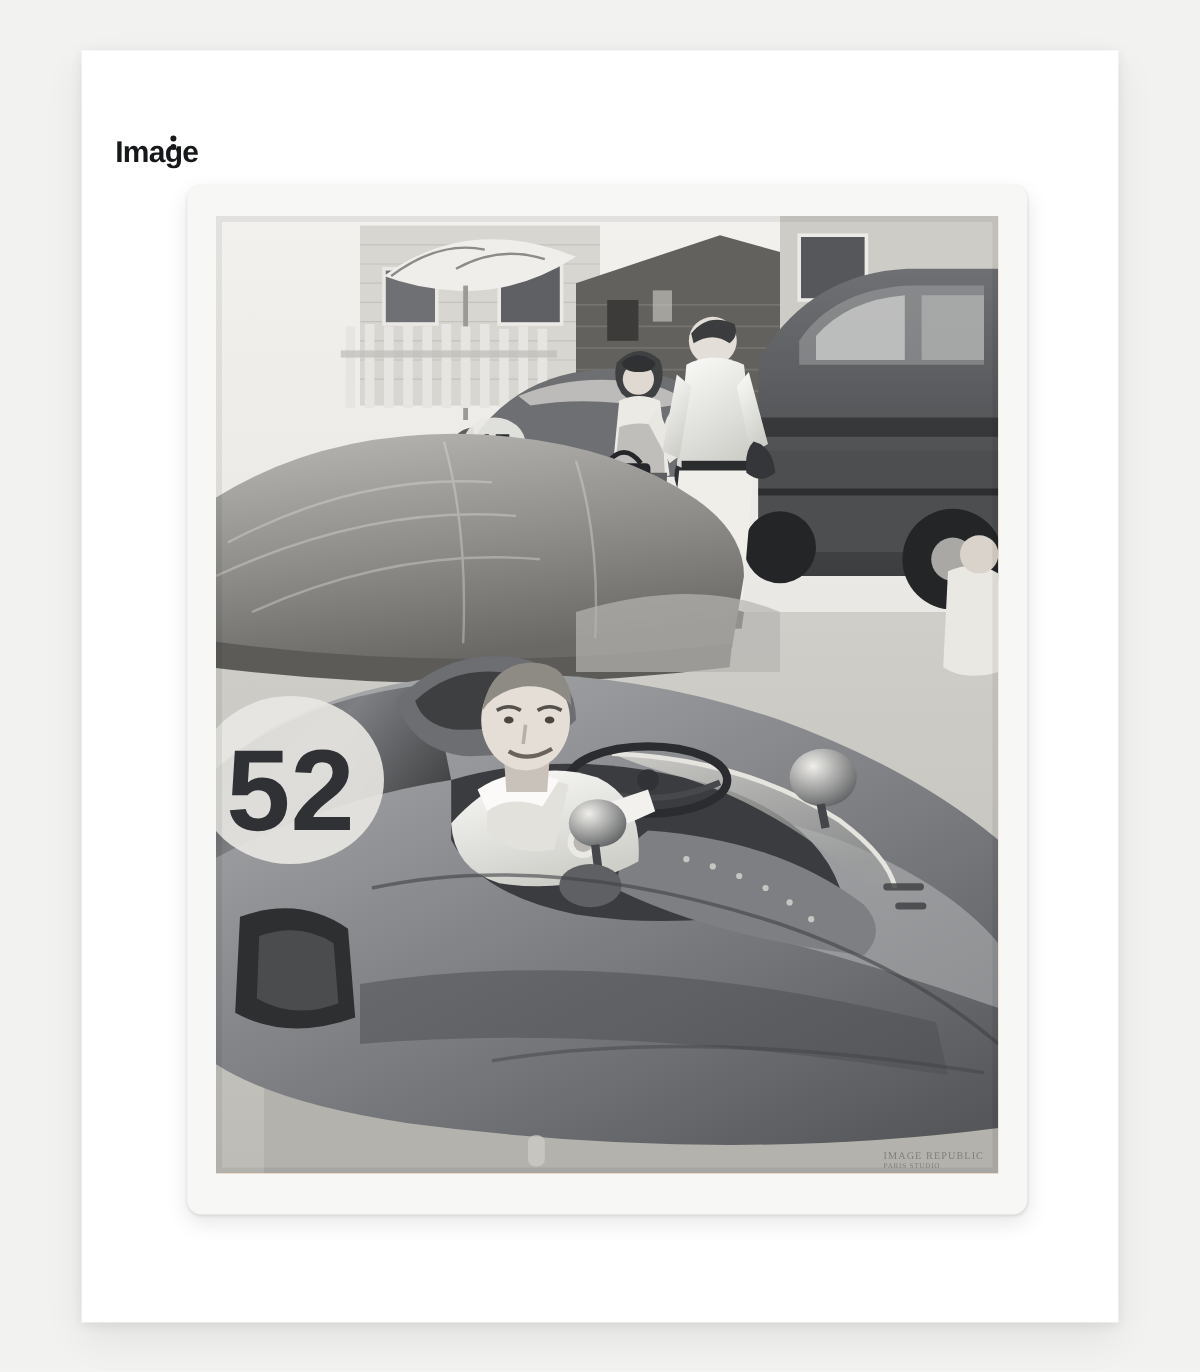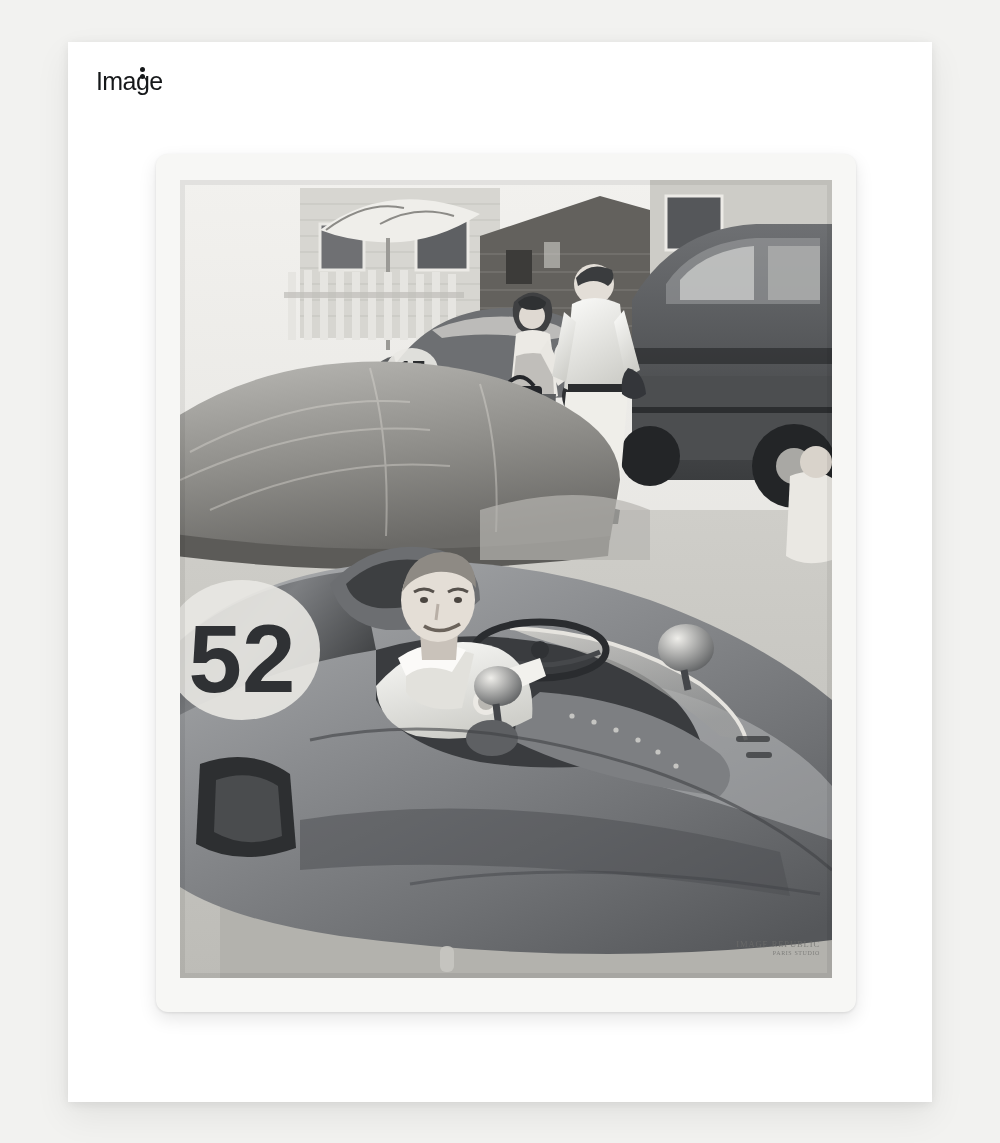--- a/index.html
+++ b/index.html
@@ -25,26 +25,27 @@
 
   
   .brand {
     position: absolute;
     left: 28px;
     top: 26px;
     width: 210px;
   }
   .brand-line {
     font-family: "Liberation Sans", sans-serif;
-    font-weight: normal;
+    font-weight: bold;
     font-size: 25px;
     line-height: 26px;
     letter-spacing: -0.6px;
     color: #16181a;
     white-space: nowrap;
+    margin-top: 46px;
   }
   .brand-line .dotmark {
     position: relative;
     display: inline-block;
   }
   .brand-line .dotmark::before {
     content: "";
     position: absolute;
     left: 50%;
     top: -1px;
@@ -89,22 +90,22 @@
     position: absolute;
     inset: 0;
     overflow: hidden;
     background: #fdba74;
   }
   .photo svg { display: block; width: 100%; height: 100%; }
 
   .photo-credit {
     position: absolute;
     right: 12px;
-    bottom: 21px;
-    text-align: right;
+    bottom: 2px;
+    text-align: left;
     color: #6d6d6b;
     opacity: 0.75;
     line-height: 1.25;
   }
   .photo-credit .c1 {
     font-family: "Liberation Serif", serif;
     font-size: 8.5px;
     letter-spacing: 0.9px;
   }
   .photo-credit .c2 {

